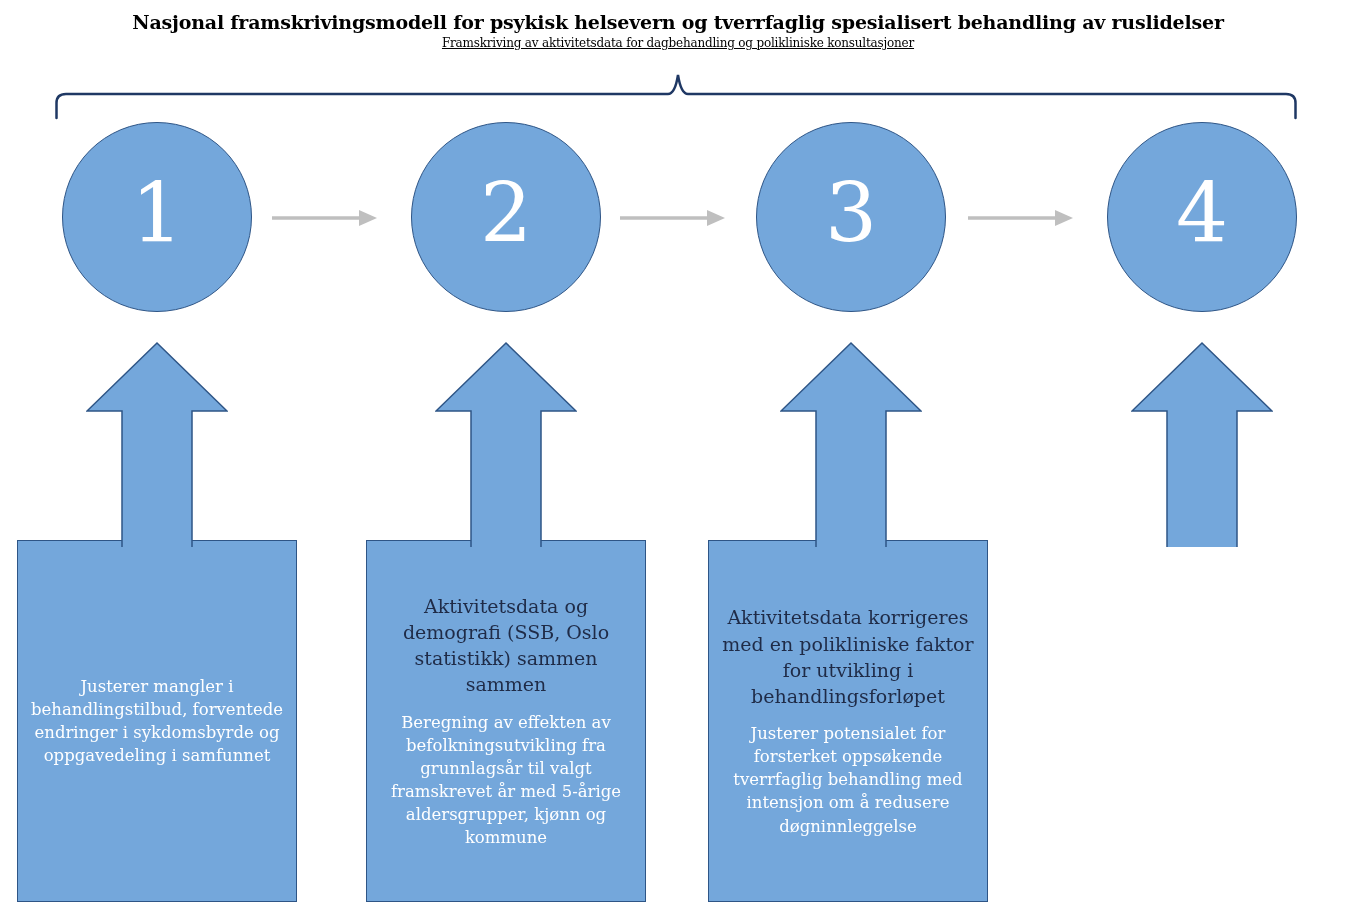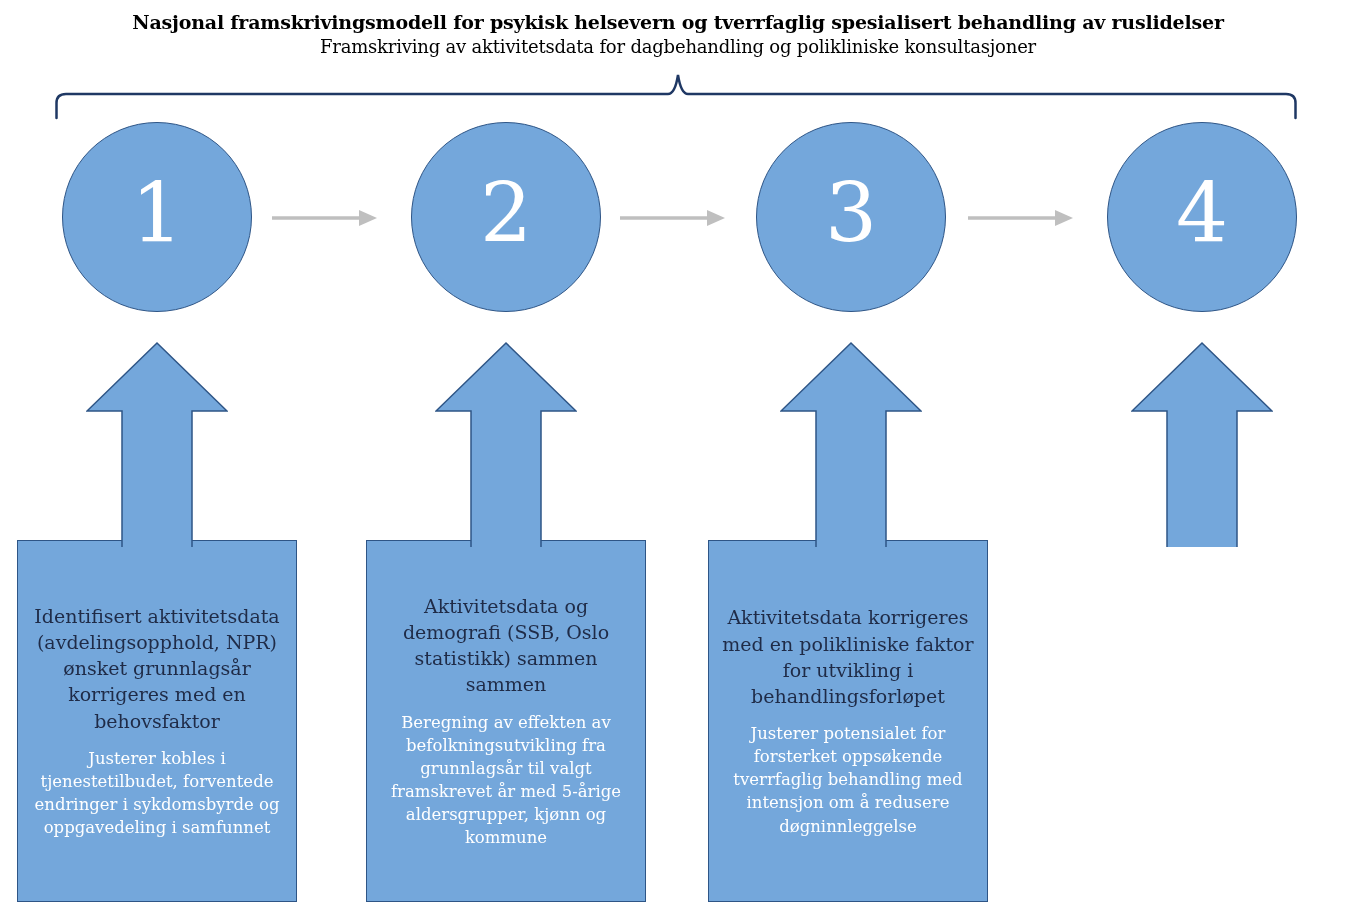--- a/index.html
+++ b/index.html
@@ -16,21 +16,21 @@
   .stage {
     position:relative; width:1356px; height:917px; background:#ffffff;
     font-family:"DejaVu Serif","Liberation Serif",serif; overflow:hidden;padding-left:48px;
   }
   .title {
     position:absolute; top:11px; left:0; width:100%; text-align:center;
     font-size:19px; font-weight:bold; color:var(--title-text); letter-spacing:-0.2px;
   }
   .subtitle {
     position:absolute; top:36px; left:0; width:100%; text-align:center;
-    font-size:18px; color:var(--title-text); letter-spacing:-0.2px;
+    font-size:12px; color:var(--title-text); letter-spacing:-0.2px;text-decoration:underline;
   }
   .brace-svg { position:absolute; left:55px; top:72px; }
   .brace-path { fill:none; stroke:var(--brace); stroke-width:2.5; stroke-linecap:round; }
   .circle {
     position:absolute; top:122px; width:190px; height:190px; border-radius:50%;
     background:var(--shape-fill); border:1.5px solid var(--shape-border);
     display:flex; align-items:center; justify-content:center;
   }
   .circle-num { color:#ffffff; font-size:82px; line-height:1; padding-bottom:6px; }
   .flow-arrow { position:absolute; top:208px; }
@@ -79,22 +79,21 @@
   <svg class="flow-arrow" style="left:620px" width="105" height="20" viewBox="0 0 105 20">
     <line class="flow-line" x1="0" y1="10" x2="88" y2="10"></line>
     <polygon class="flow-head" points="87,2 105,10 87,18"></polygon>
   </svg>
   <svg class="flow-arrow" style="left:968px" width="105" height="20" viewBox="0 0 105 20">
     <line class="flow-line" x1="0" y1="10" x2="88" y2="10"></line>
     <polygon class="flow-head" points="87,2 105,10 87,18"></polygon>
   </svg>
 
   <div class="box" style="left:17px">
-    <div class="box-heading">Identifisert aktivitetsdata (avdelingsopphold, NPR) ønsket grunnlagsår korrigeres med en behovsfaktor</div>
-    <div class="box-subtext">Justerer kobles i tjenestetilbudet, forventede endringer i sykdomsbyrde og oppgavedeling i samfunnet</div>
+    <div class="box-subtext">Justerer mangler i behandlingstilbud, forventede endringer i sykdomsbyrde og oppgavedeling i samfunnet</div>
   </div>
   <div class="box" style="left:366px">
     <div class="box-heading">Aktivitetsdata og demografi (SSB, Oslo statistikk) sammen sammen</div>
     <div class="box-subtext">Beregning av effekten av befolkningsutvikling fra grunnlagsår til valgt framskrevet år med 5-årige aldersgrupper, kjønn og kommune</div>
   </div>
   <div class="box" style="left:708px">
     <div class="box-heading">Aktivitetsdata korrigeres med en polikliniske faktor for utvikling i behandlingsforløpet</div>
     <div class="box-subtext">Justerer potensialet for forsterket oppsøkende tverrfaglig behandling med intensjon om å redusere døgninnleggelse</div>
   </div>
 

